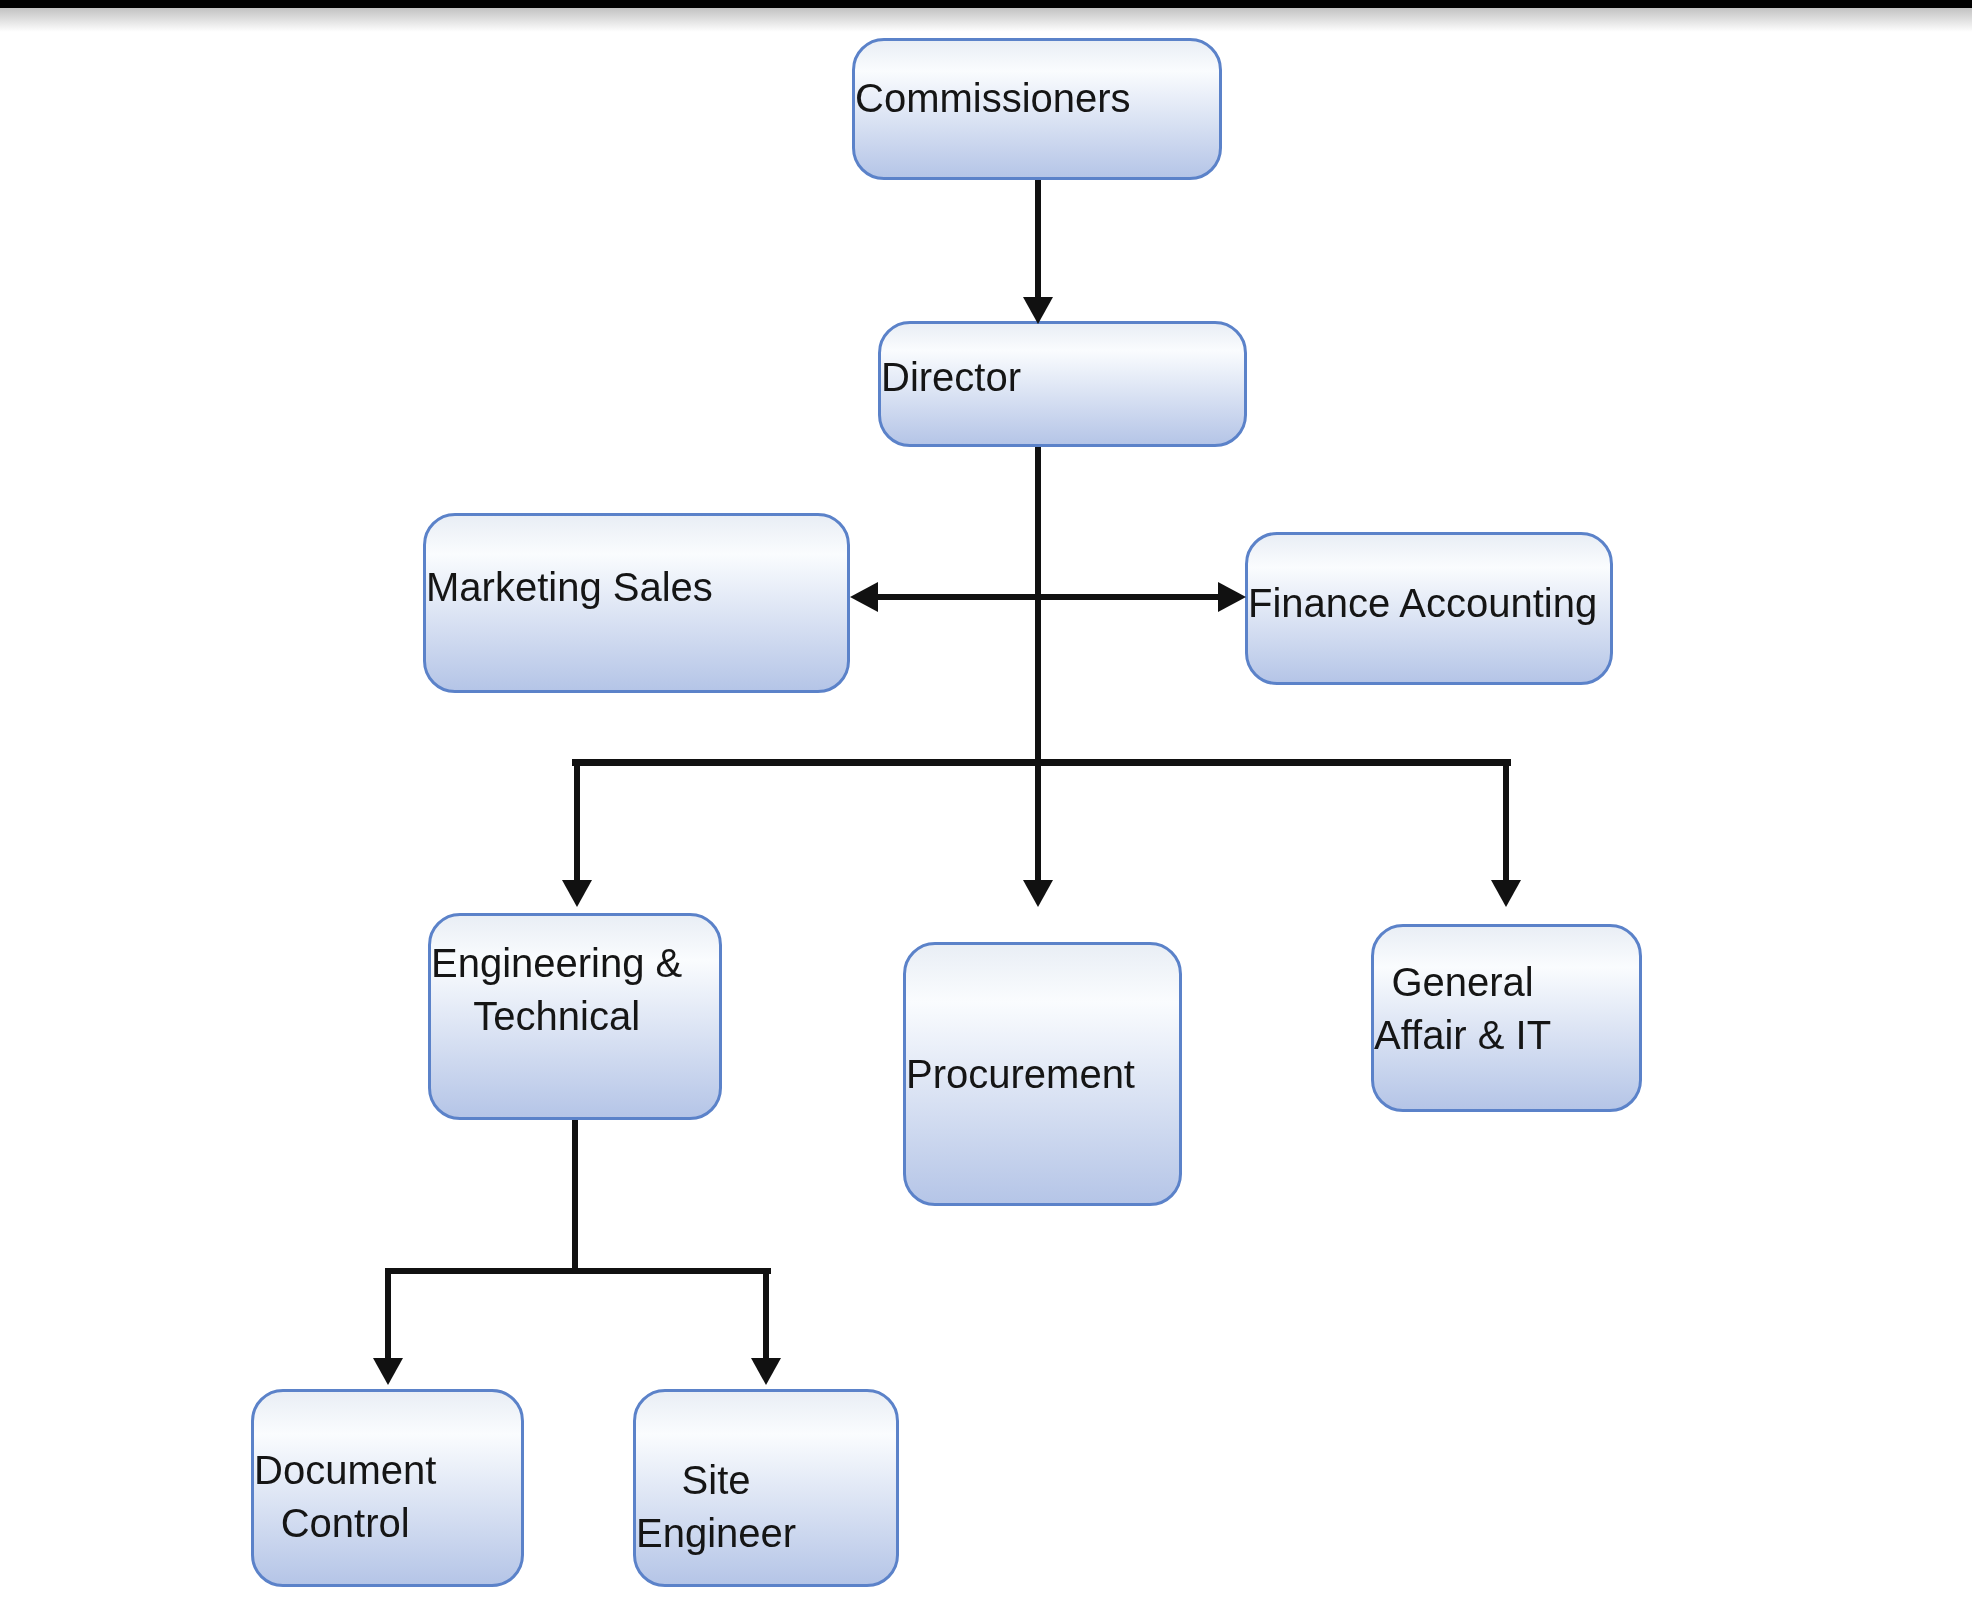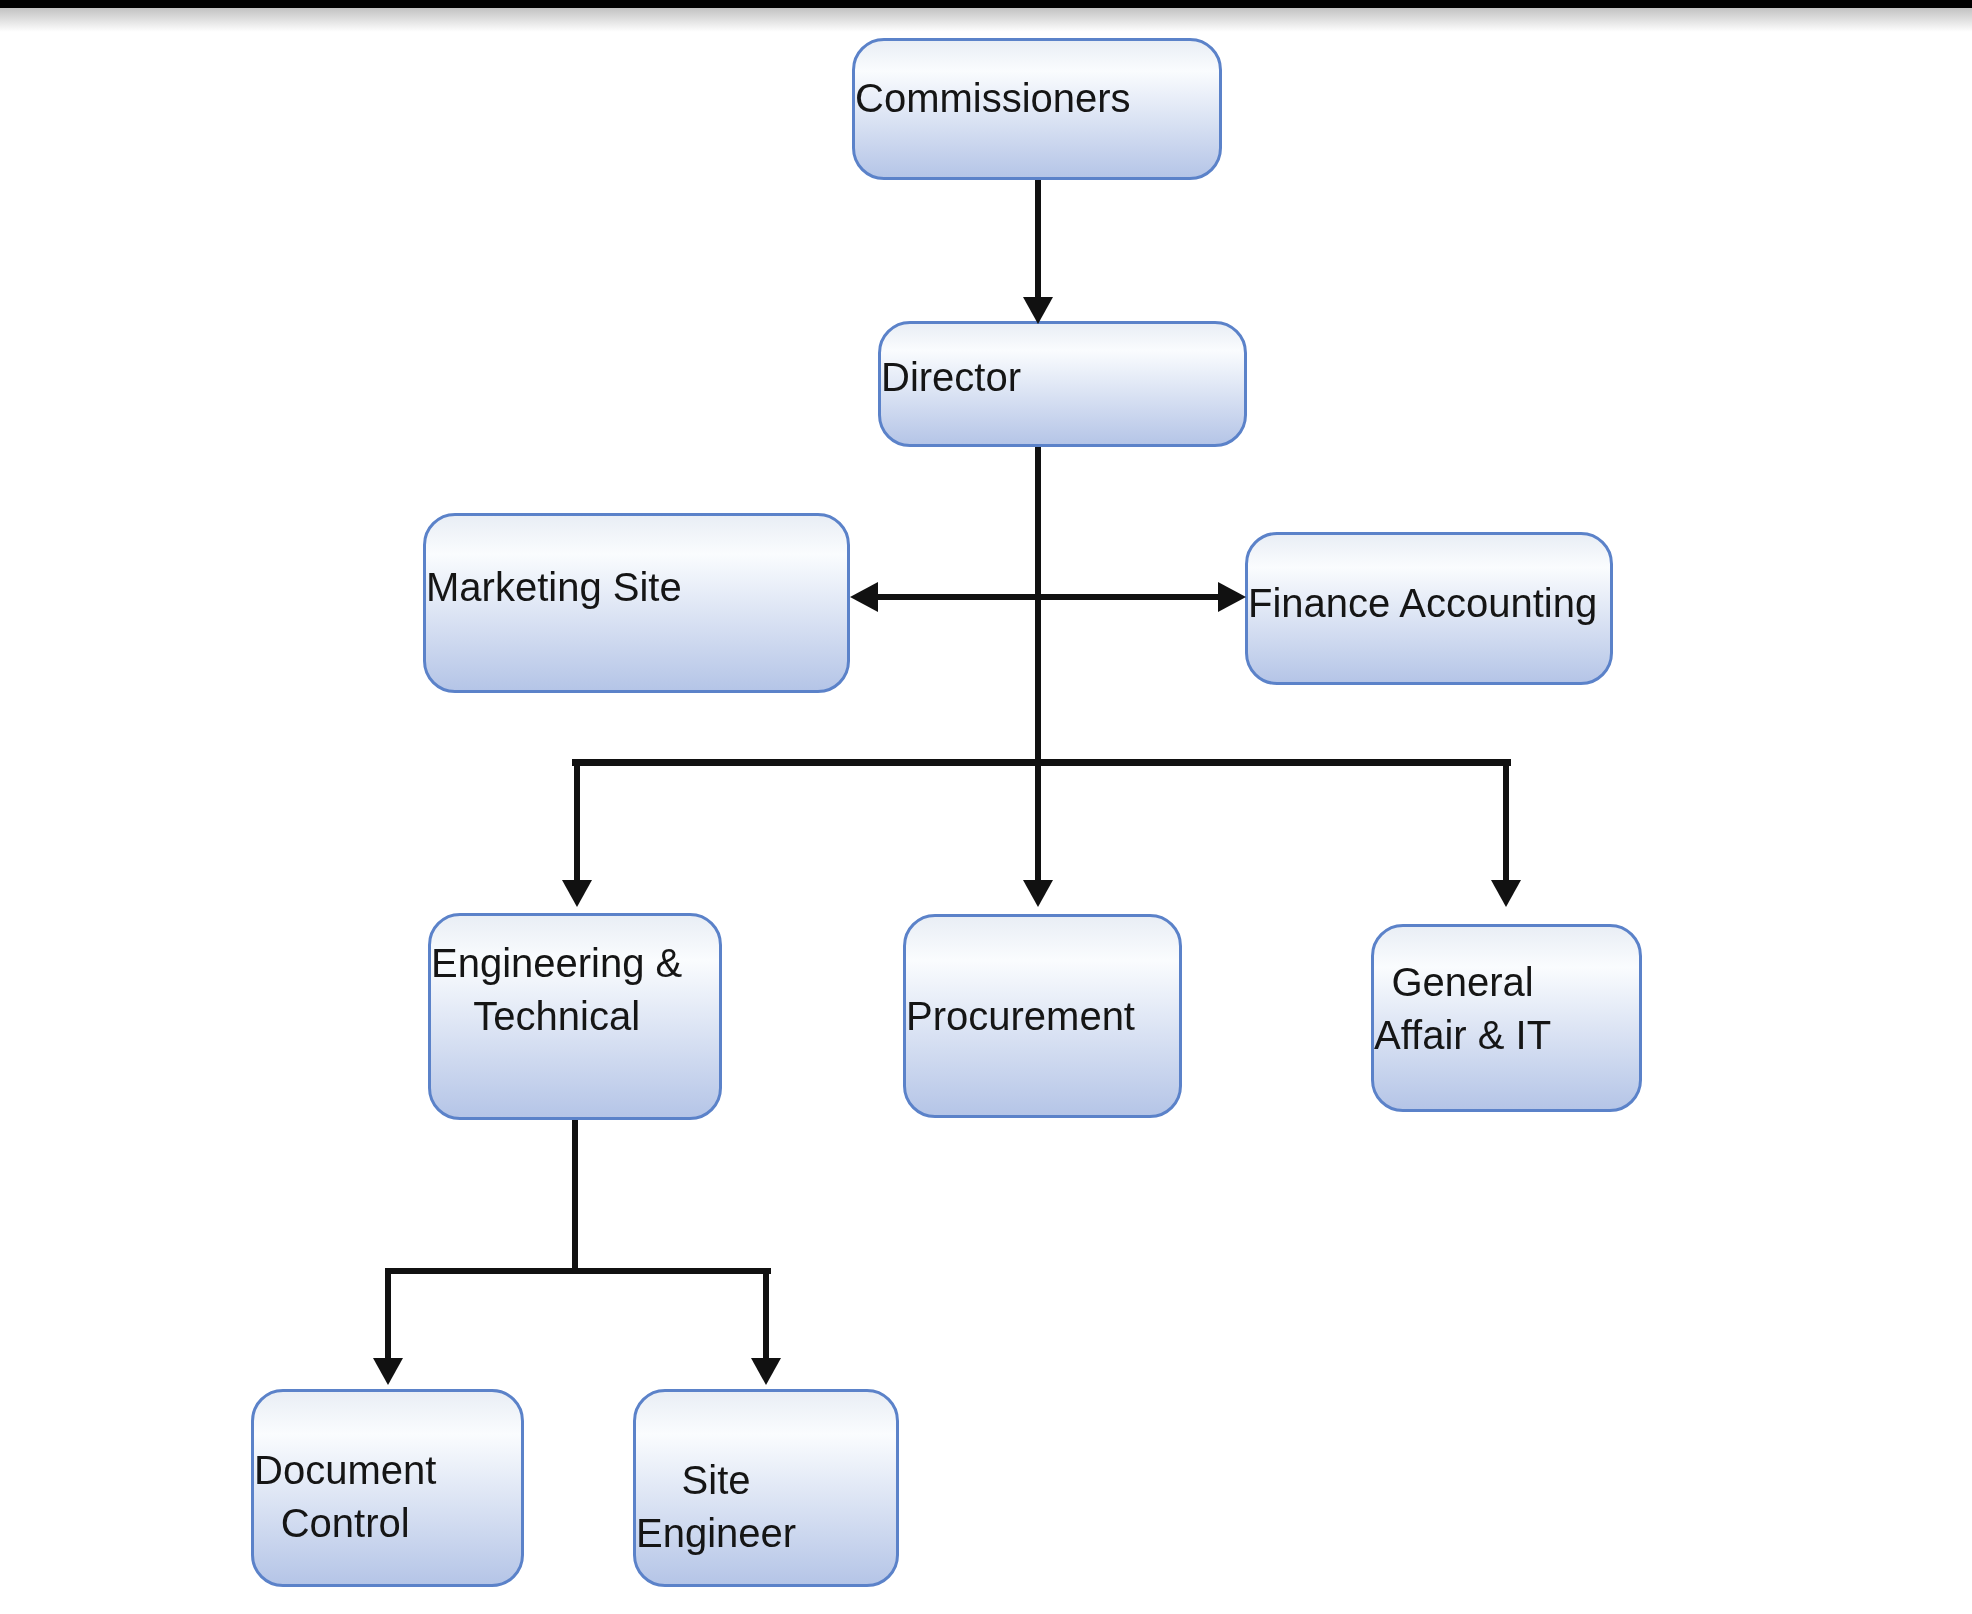--- a/index.html
+++ b/index.html
@@ -44,21 +44,21 @@
   .node-label {
     white-space: pre-line;
     line-height: 1.32;
   }
 
   .n-commissioners { left: 852px; top: 38px;  width: 370px; height: 142px; padding-bottom: 22px; }
   .n-director      { left: 853px; top: 321px; width: 369px; height: 126px; padding-bottom: 14px; margin-left: 25px; }
   .n-marketing     { left: 423px; top: 513px; width: 427px; height: 180px; padding-bottom: 32px; }
   .n-finance       { left: 1245px; top: 532px; width: 368px; height: 153px; padding-bottom: 11px; }
   .n-engineering   { left: 428px; top: 913px; width: 294px; height: 207px; padding-bottom: 53px; }
-  .n-procurement   { left: 903px; top: 914px; width: 279px; height: 204px; }
+  .n-procurement   { left: 903px; top: 942px; width: 279px; height: 264px; }
   .n-general       { left: 1371px; top: 924px; width: 271px; height: 188px; padding-bottom: 18px; }
   .n-doccontrol    { left: 251px; top: 1389px; width: 273px; height: 198px; padding-top: 18px; }
   .n-siteengineer  { left: 633px; top: 1389px; width: 266px; height: 198px; padding-top: 38px; }
 
   
   .line { position: absolute; background: var(--connector, #111111); }
   .arr  { position: absolute; width: 0; height: 0; }
   .arr.down {
     border-left: 15px solid transparent;
     border-right: 15px solid transparent;
@@ -83,21 +83,21 @@
   <div class="top-bar"></div>
   <div class="top-fade"></div>
 
   <div class="node n-commissioners">
     <span class="node-label">Commissioners</span>
   </div>
   <div class="node n-director">
     <span class="node-label">Director</span>
   </div>
   <div class="node n-marketing">
-    <span class="node-label">Marketing Site</span>
+    <span class="node-label">Marketing Sales</span>
   </div>
   <div class="node n-finance">
     <span class="node-label">Finance Accounting</span>
   </div>
   <div class="node n-engineering">
     <span class="node-label">Engineering &amp;
 Technical</span>
   </div>
   <div class="node n-procurement">
     <span class="node-label">Procurement</span>

